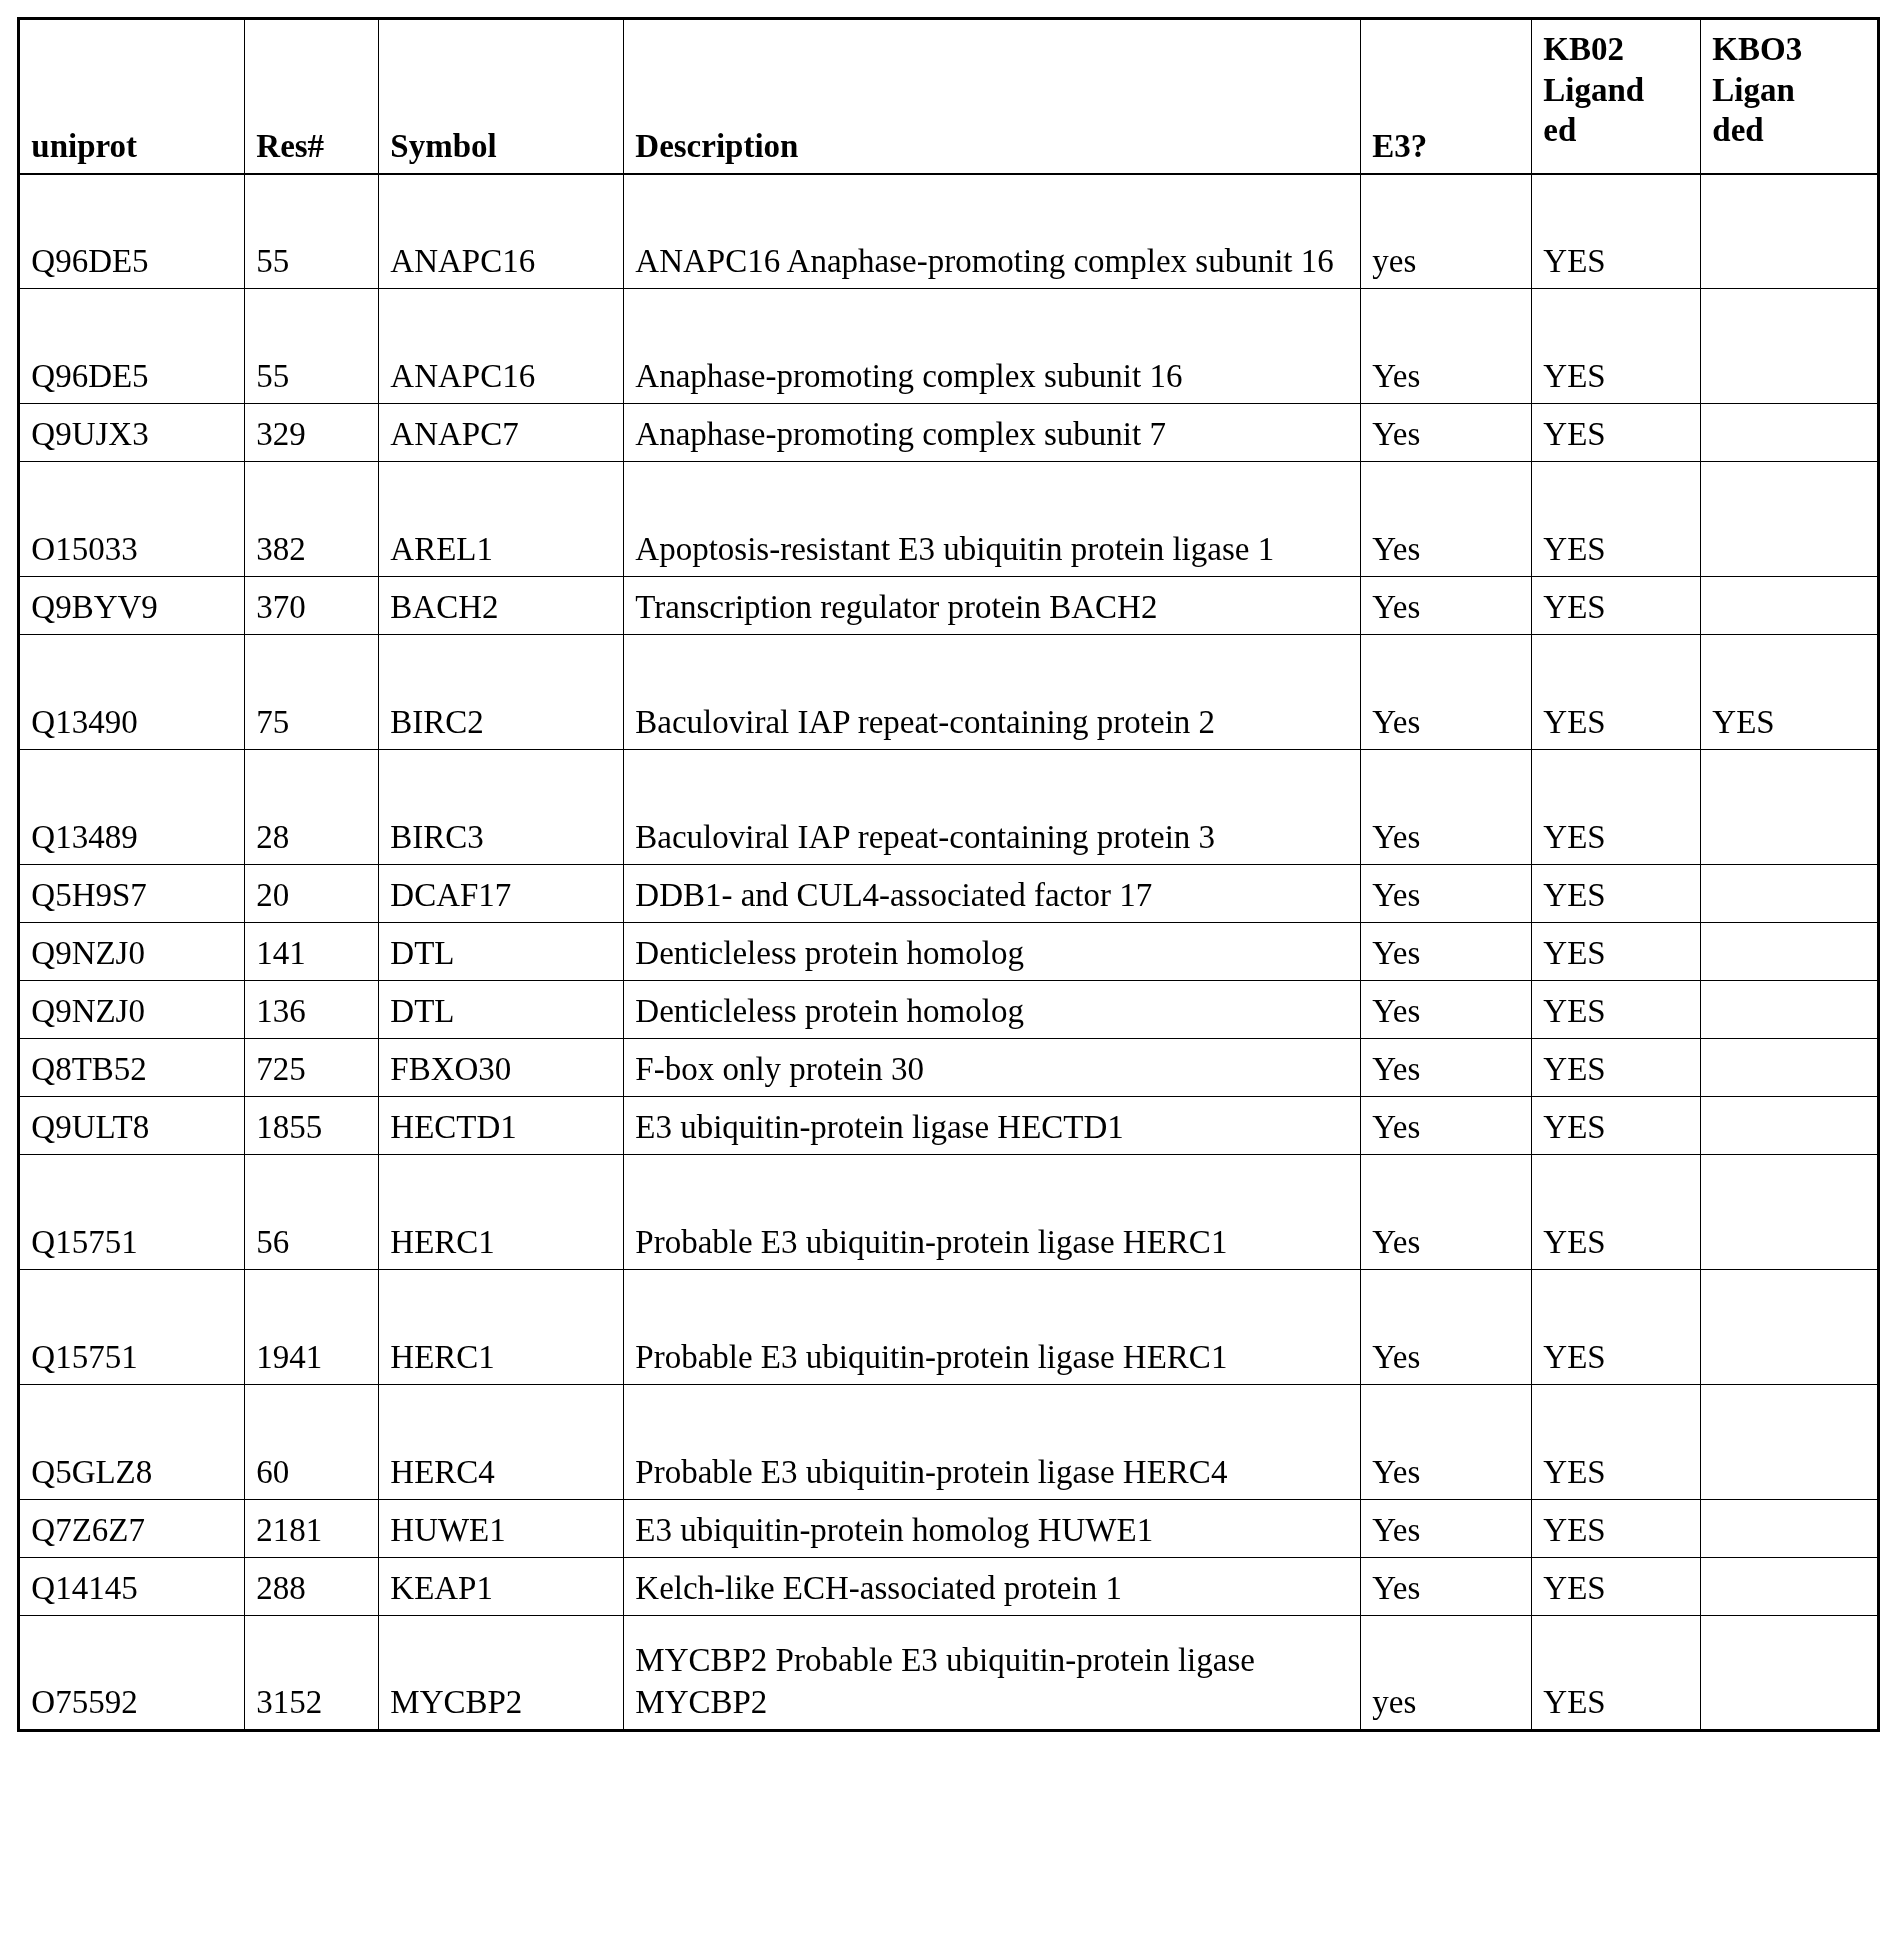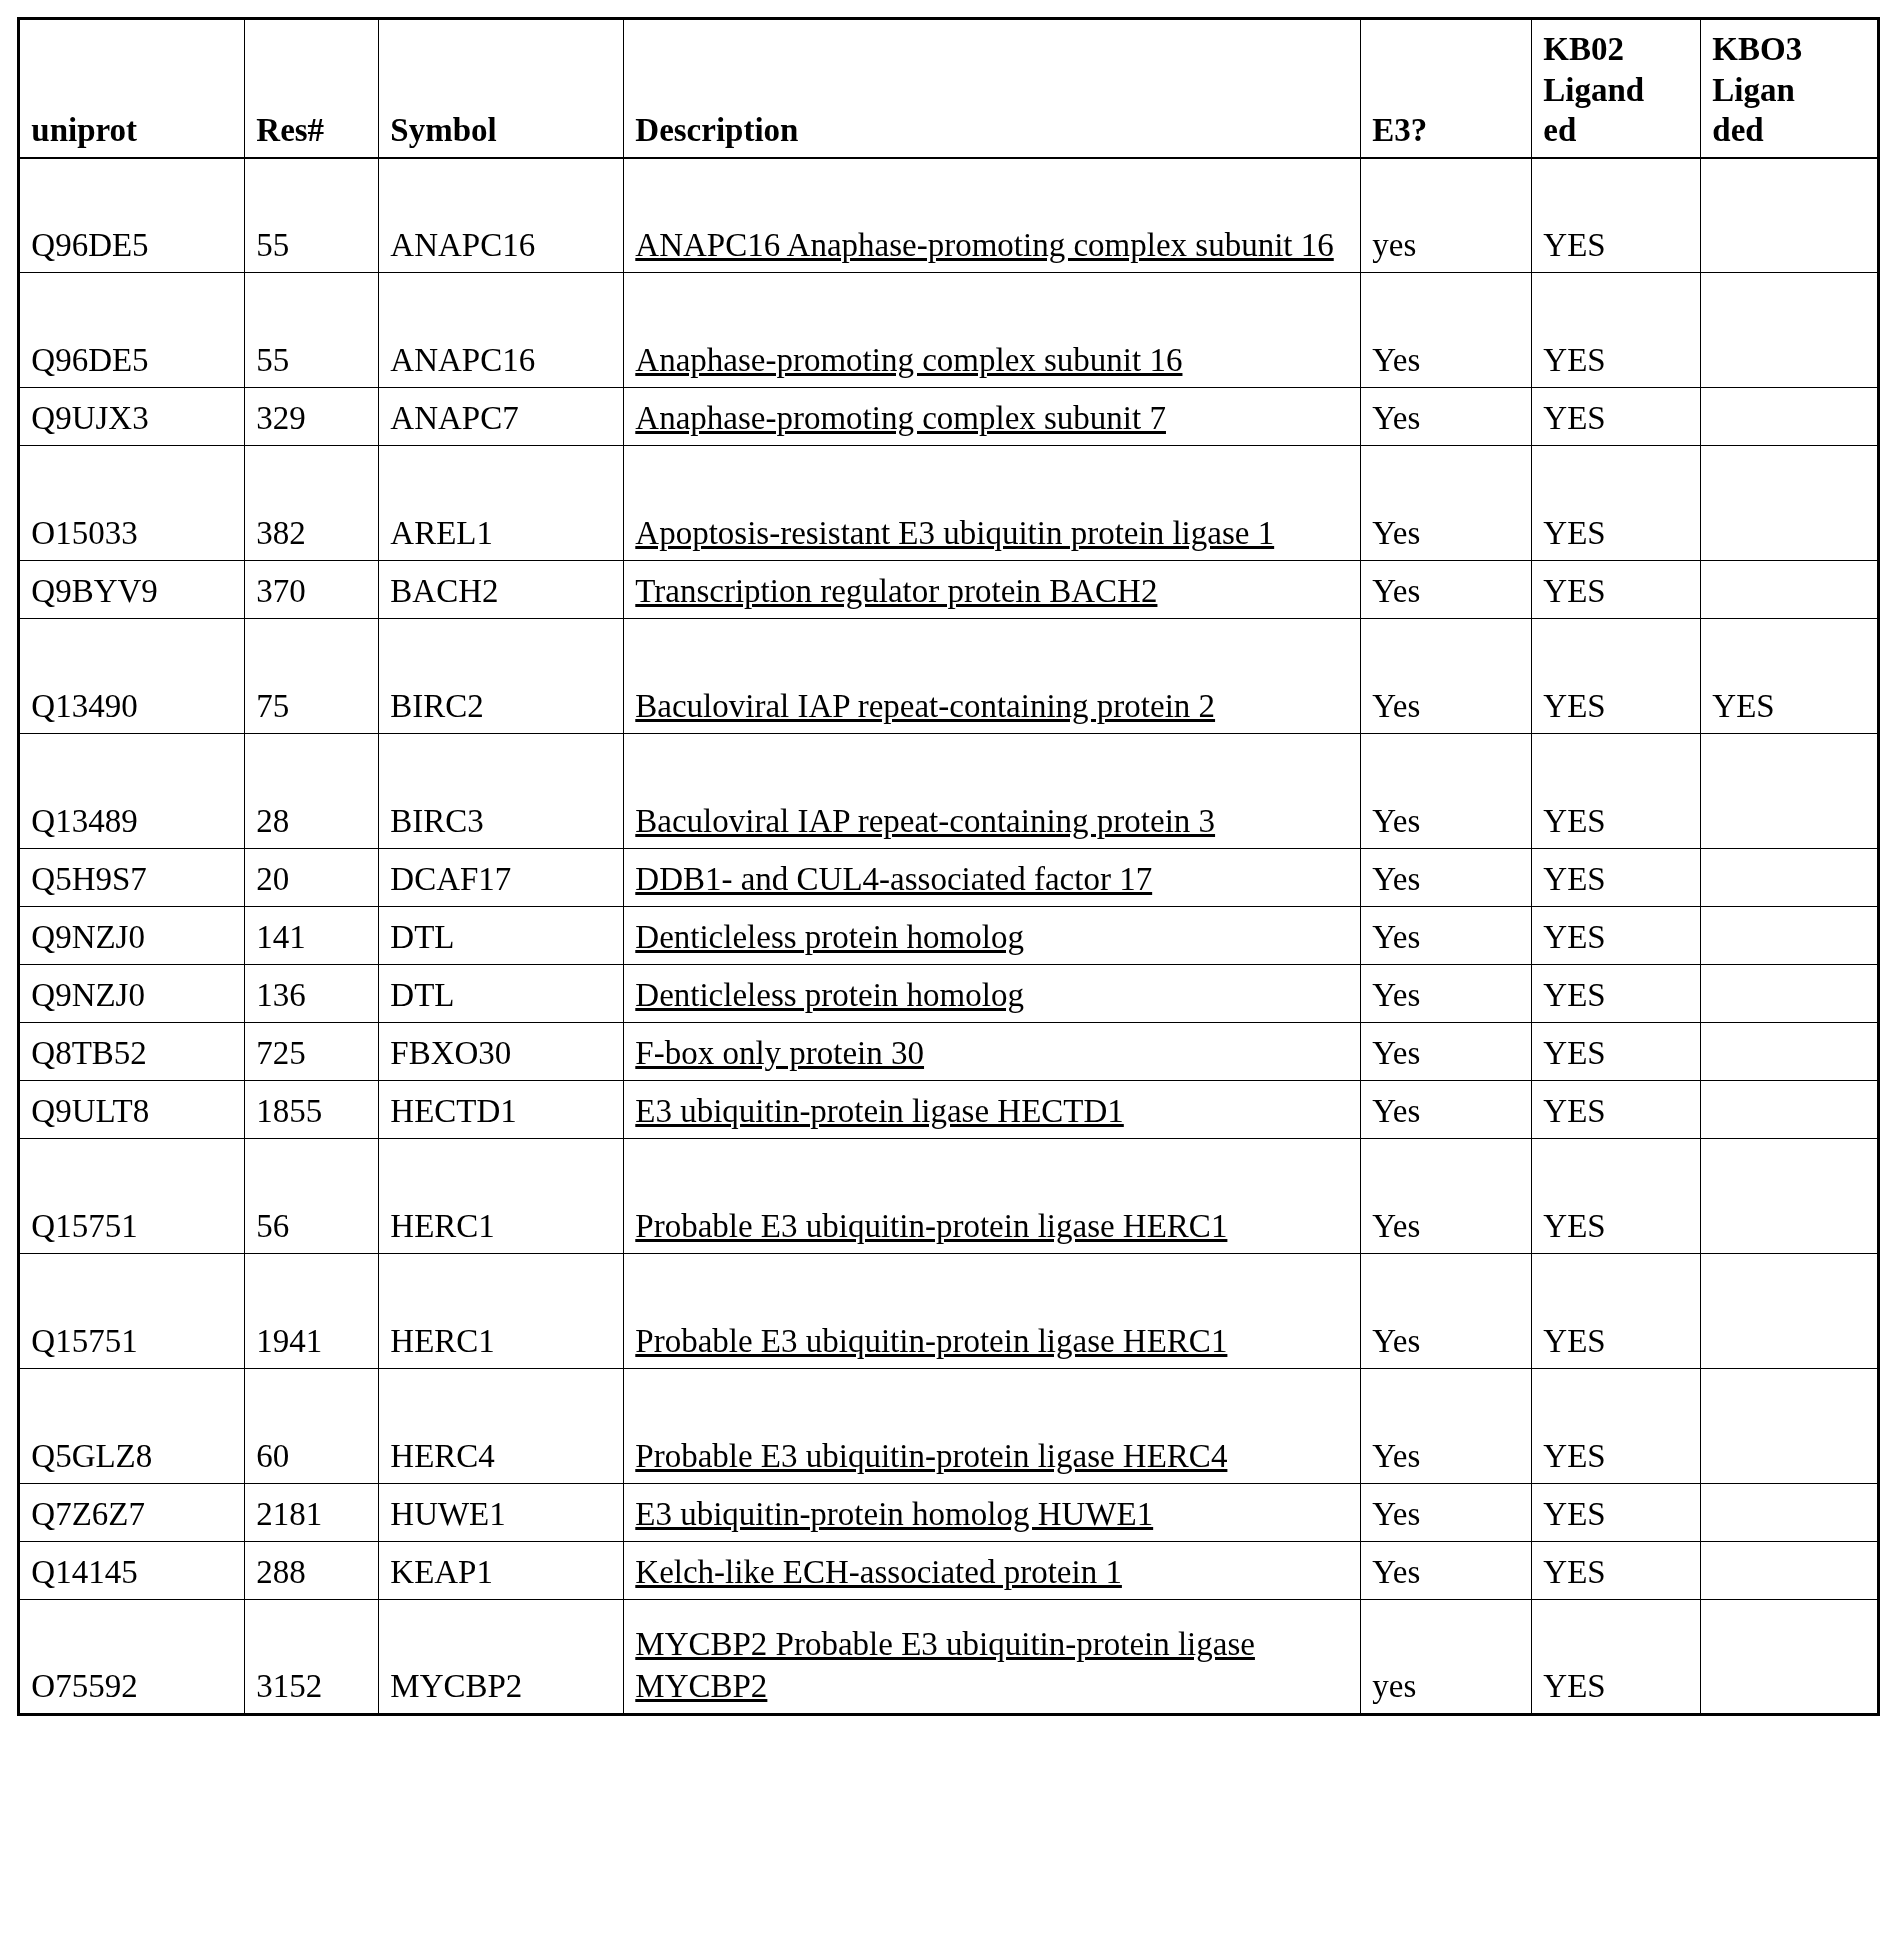--- a/index.html
+++ b/index.html
@@ -45,21 +45,21 @@
     padding: 5.6px 9.4px 5.6px 11.3px;
     font-size: 33px;
     line-height: 1.28;
     font-weight: normal;
     text-align: left;
     box-sizing: border-box;
   }
 
   table.grid thead th {
     font-weight: bold;
-    height: 139px;
+    height: 155px;
     vertical-align: bottom;
     border-bottom-width: 2.8px;
   }
 
   
   table.grid thead th.wrapped {
     vertical-align: top;
     padding-top: 9.4px;
     line-height: 1.22;
   }
@@ -74,21 +74,20 @@
     height: 115px;
   }
 
   td.short {
     height: 58px;
   }
 
   .desc {
     white-space: normal;
     word-break: normal;
-    text-decoration: underline;
   }
 </style>
 </head>
 <body>
 
 <div class="sheet">
   <table class="grid">
     <colgroup>
       <col class="c-uniprot">
       <col class="c-res">

